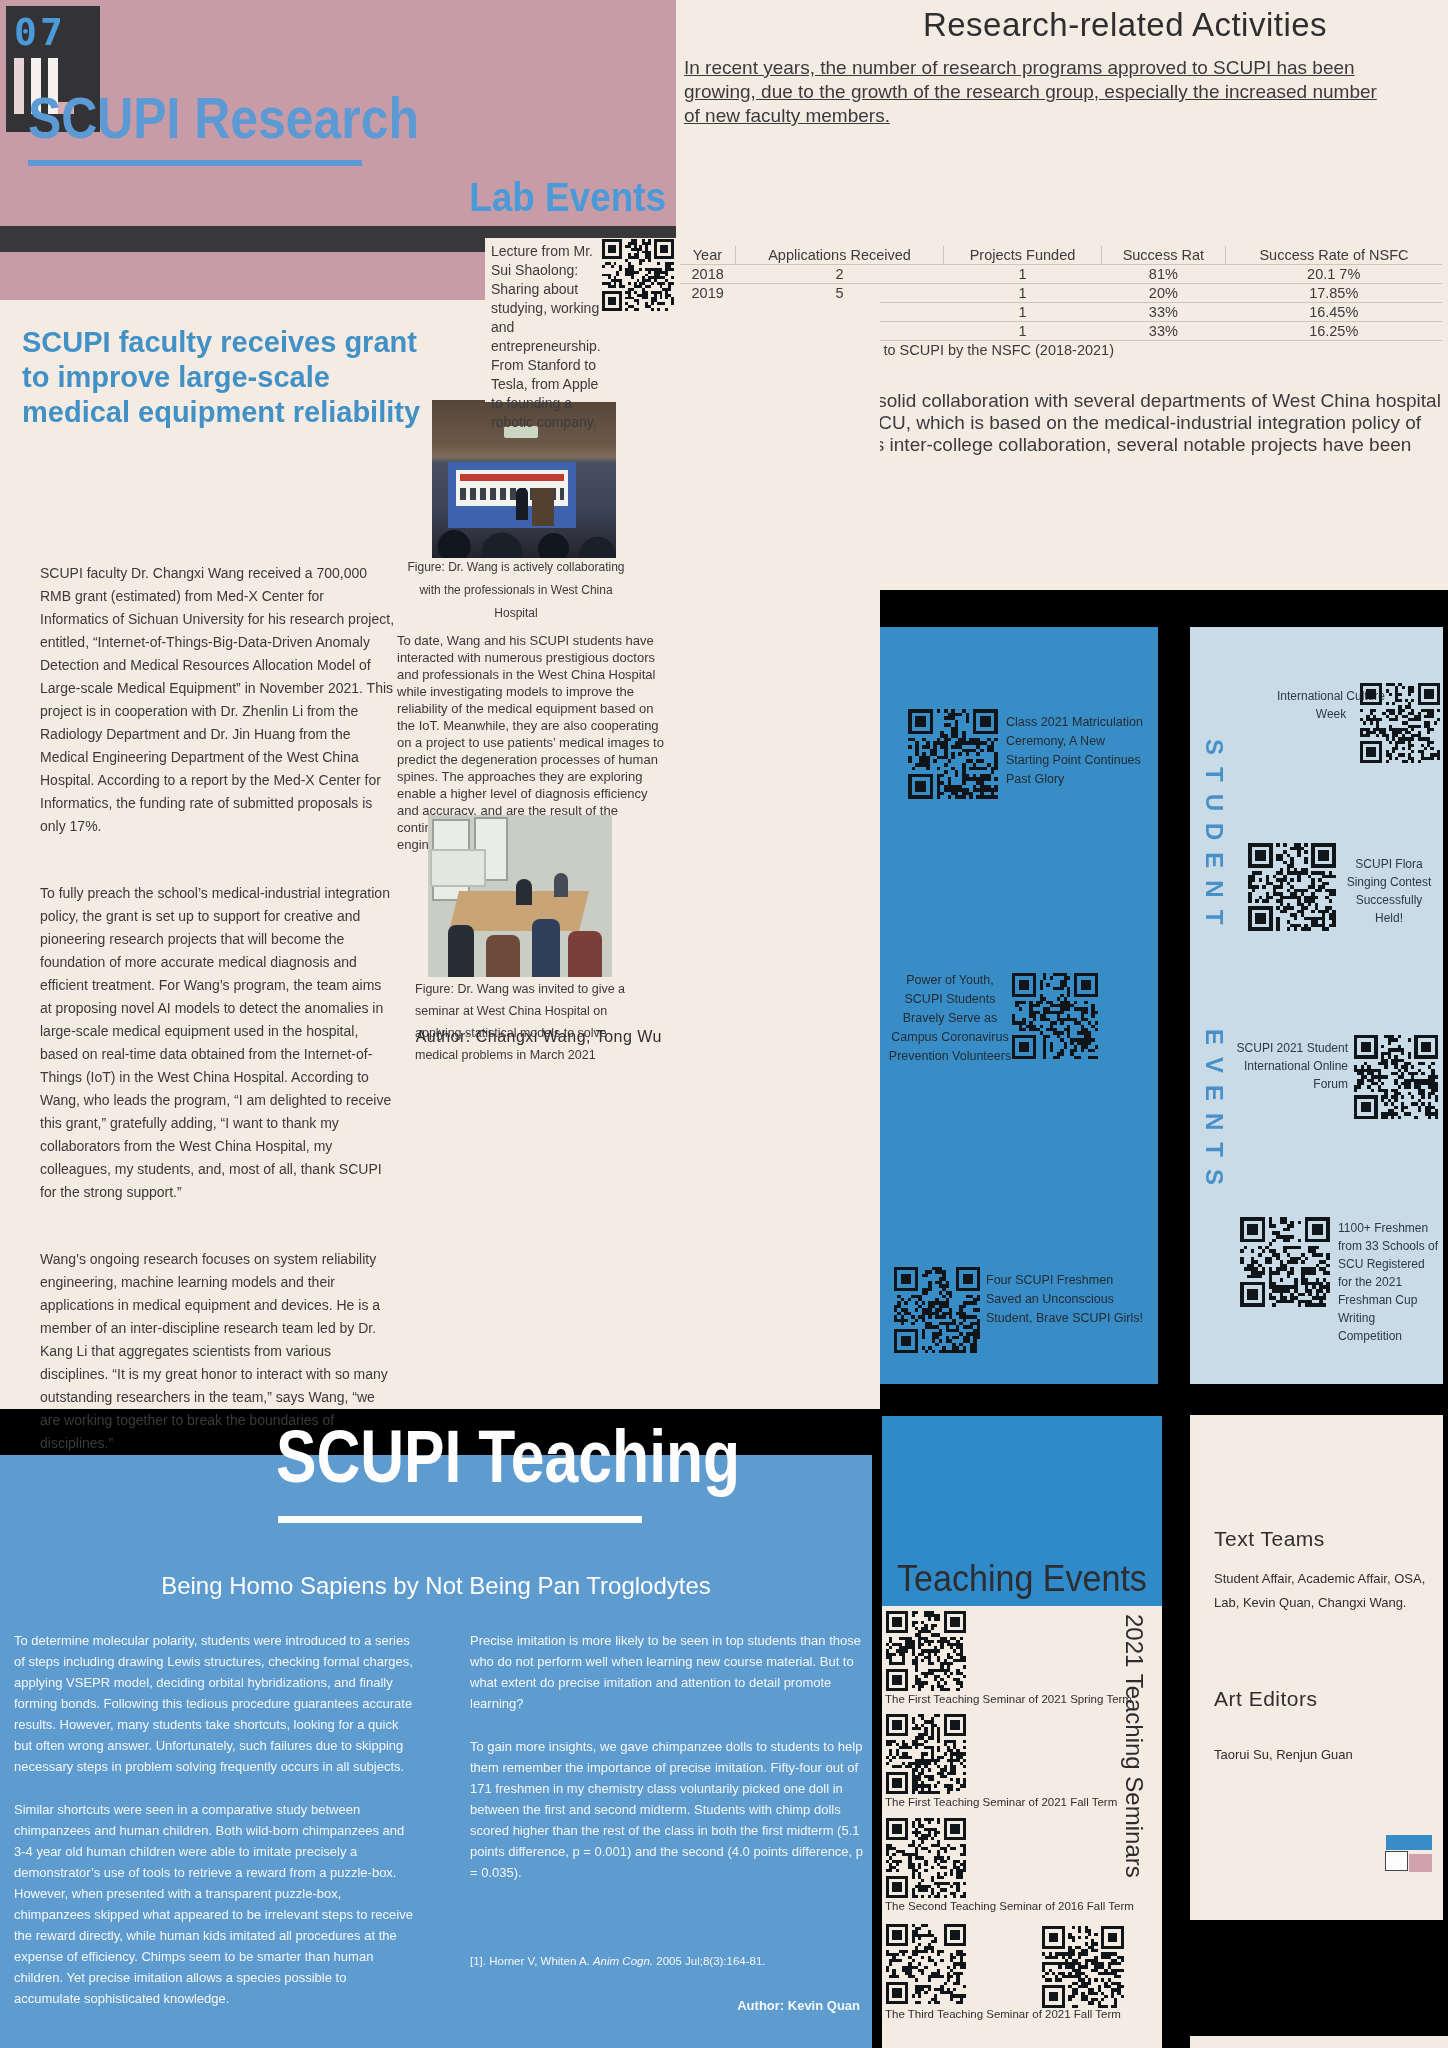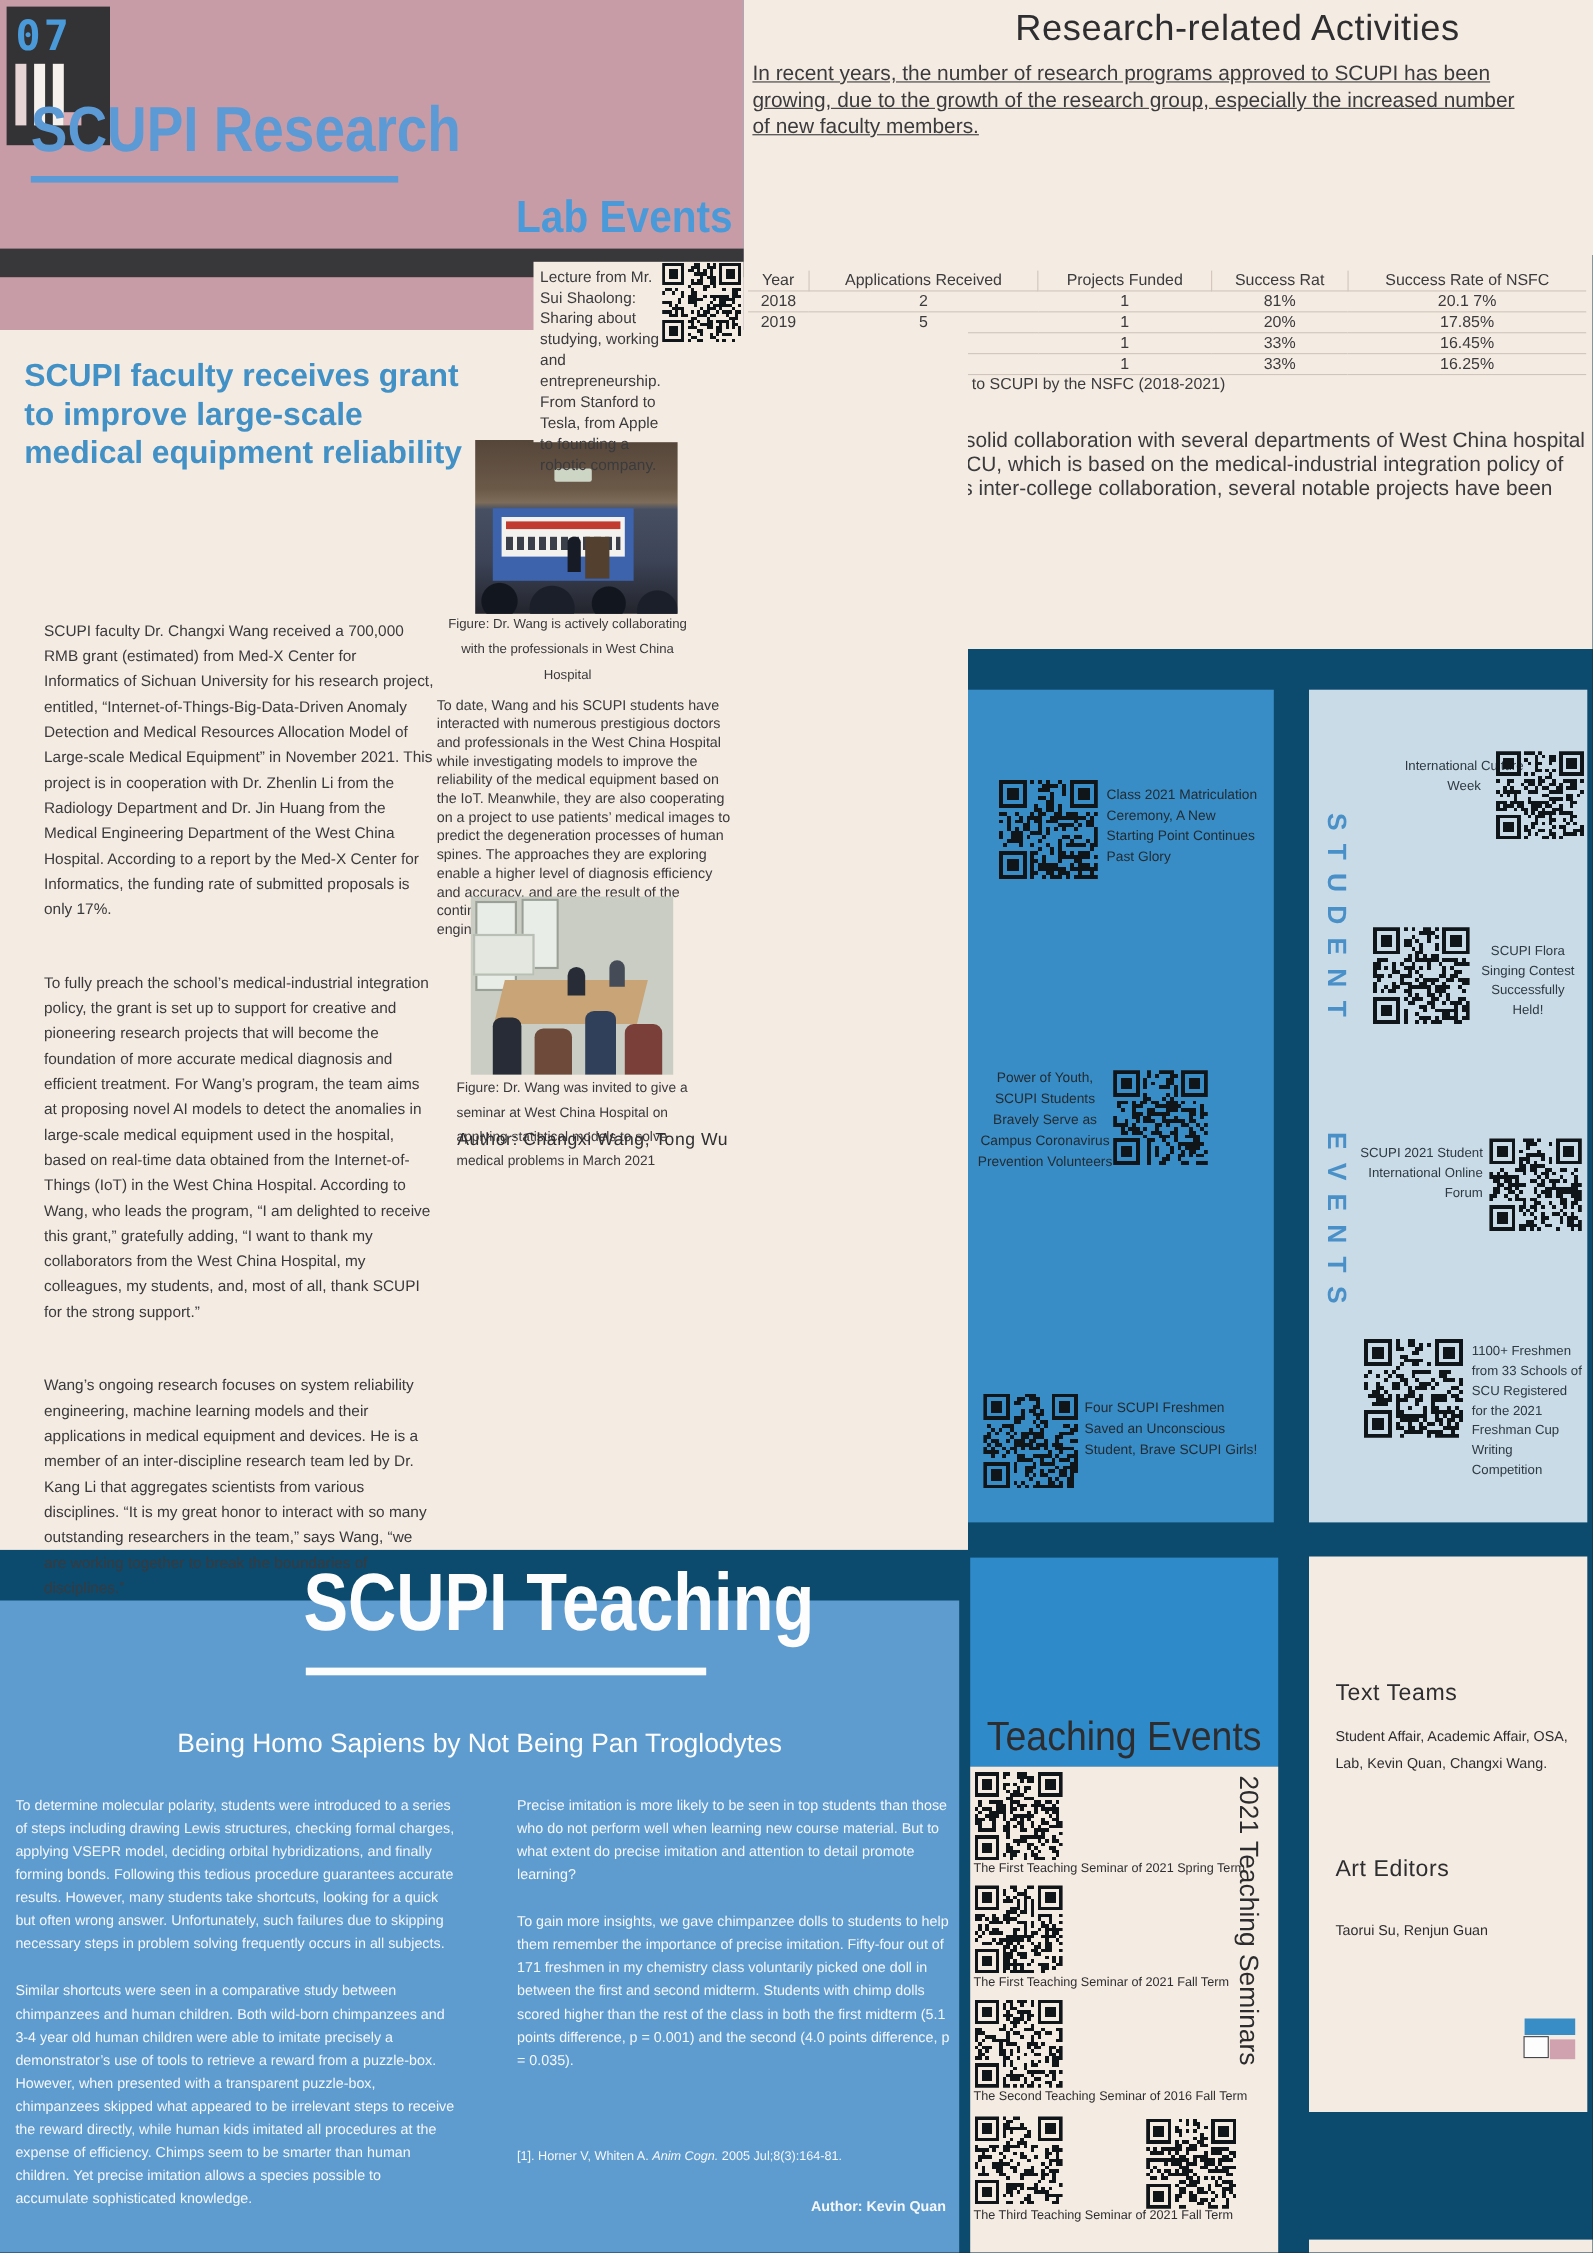--- a/index.html
+++ b/index.html
@@ -1,18 +1,18 @@
 <!DOCTYPE html>
 <html><head>
 <meta charset="utf-8">
 <style>
   html,body { margin:0; padding:0; background:#222; }
   .poster {
     position:relative; width:1448px; height:2048px; margin:0 auto;
-    background:#0c4a6e; overflow:hidden;
+    background:#000000; overflow:hidden;
     font-family:"Liberation Sans", sans-serif; color:#3b3b3d;
   }
   .abs { position:absolute; }
 
   
   .pink-block { left:0; top:0; width:676px; height:300px; background:#c79ca6; }
   .dark-strip { left:0; top:226px; width:676px; height:26px; background:#38383a; z-index:2; }
   .logo-box { left:6px; top:6px; width:94px; height:126px; background:#333335; z-index:3; padding:6px 0 0 8px; box-sizing:border-box; }
   .logo-07 { font-family:"DejaVu Sans Mono", monospace; font-weight:bold; font-size:38px; color:#4a9ad9; letter-spacing:3px; line-height:40px; }
   .logo-bars { display:flex; gap:7px; margin-top:6px; height:56px; align-items:flex-end; }

